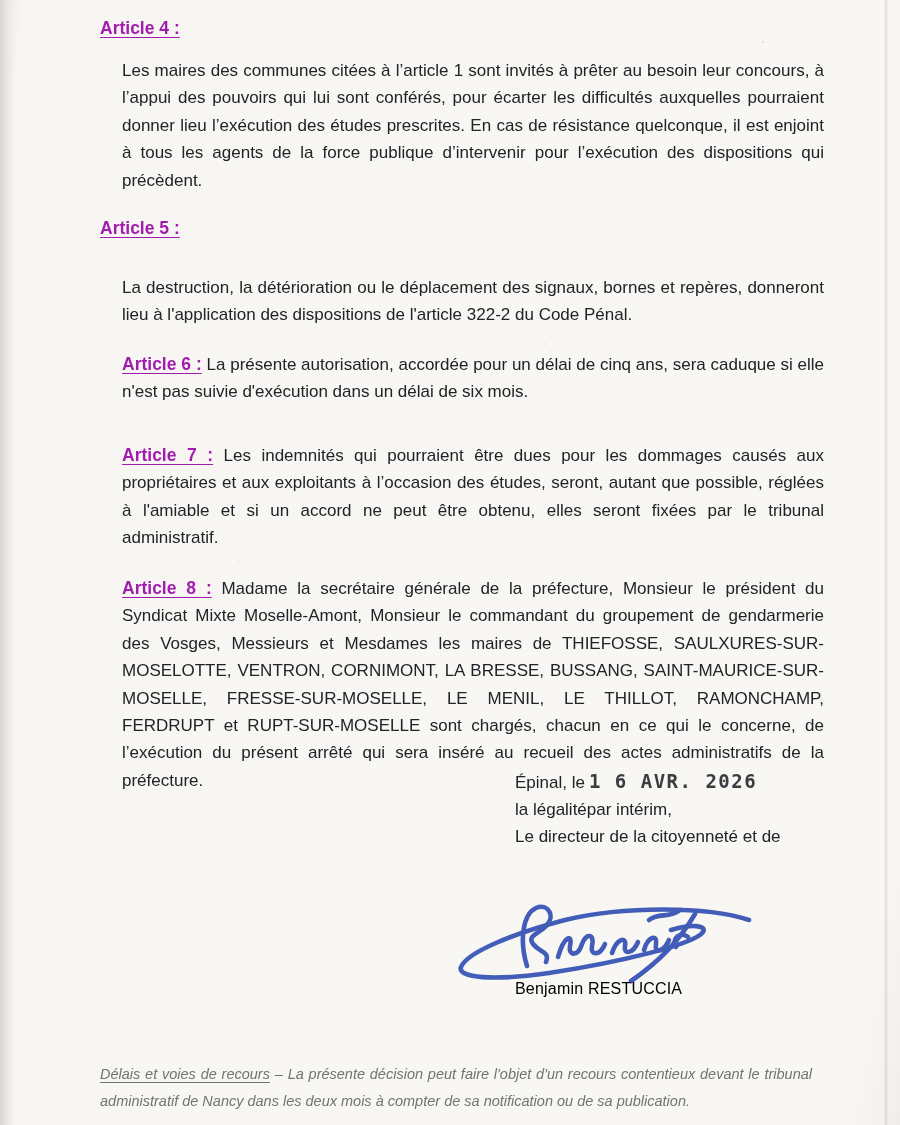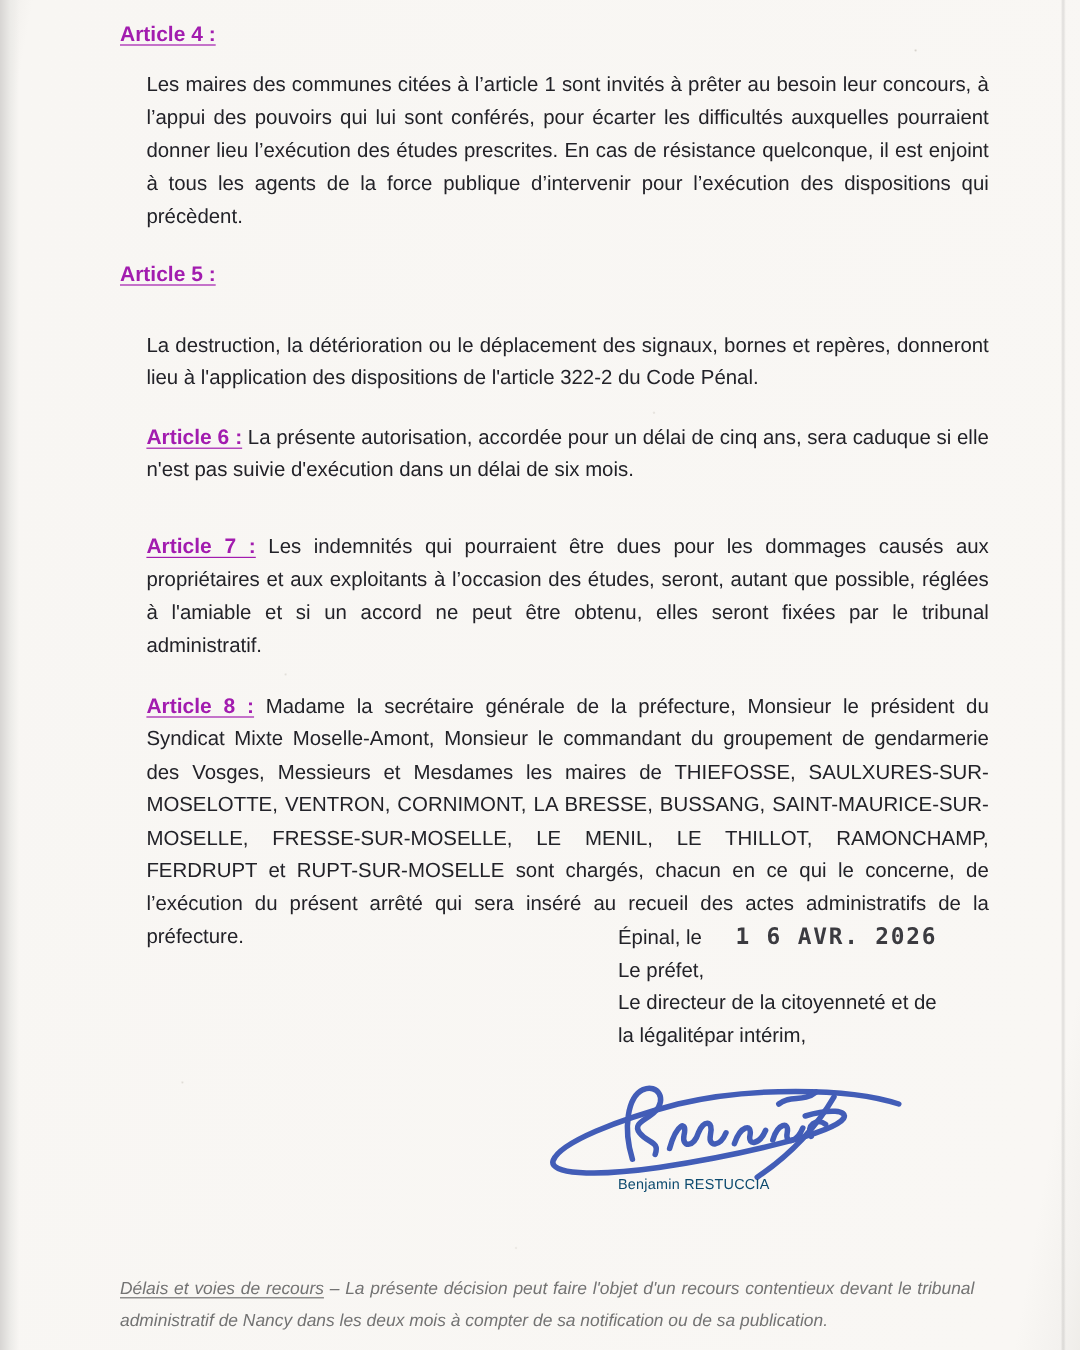--- a/index.html
+++ b/index.html
@@ -78,36 +78,36 @@
     line-height: 27px;
     color: #222228;
   }
   .date-line { white-space: nowrap; }
   .stamp {
     font-family: "DejaVu Sans Mono", monospace;
     font-weight: bold;
     font-size: 19px;
     letter-spacing: 1.5px;
     color: #3b3b40;
-    margin-left: 28px;
+    margin-left: 4px;
     white-space: pre;
   }
   .signature-wrap {
     position: absolute;
     left: 445px;
     top: 892px;
     width: 320px;
     height: 96px;
   }
   .signer-name {
     position: absolute;
     left: 515px;
     top: 980px;
-    font-size: 12px;
-    color: #0c4a6e;
+    font-size: 16px;
+    color: #000000;
     letter-spacing: .2px;
   }
   .footer-note {
     position: absolute;
     left: 100px;
     top: 1061px;
     width: 712px;
     font-style: italic;
     font-size: 14.5px;
     line-height: 27px;
@@ -154,23 +154,22 @@
   <div class="block body-text runin" style="top:575px;">
     <span class="article-heading">Article 8 :</span>
     <span class="article-body">Madame la secrétaire générale de la préfecture, Monsieur le président du Syndicat Mixte Moselle-Amont, Monsieur le commandant du groupement de gendarmerie des Vosges, Messieurs et Mesdames les maires de THIEFOSSE, SAULXURES-SUR-MOSELOTTE, VENTRON, CORNIMONT, LA BRESSE, BUSSANG, SAINT-MAURICE-SUR-MOSELLE, FRESSE-SUR-MOSELLE, LE MENIL, LE THILLOT, RAMONCHAMP, FERDRUPT et RUPT-SUR-MOSELLE sont chargés, chacun en ce qui le concerne, de l’exécution du présent arrêté qui sera inséré au recueil des actes administratifs de la préfecture.</span>
   </div>
 </section>
 
 <div class="date-block">
   <div class="date-line">
     <span>Épinal, le</span><span class="stamp">1 6 AVR. 2026</span>
   </div>
-  <div>Le préfet,</div>
+  <div>la légalitépar intérim,</div>
   <div>Le directeur de la citoyenneté et de</div>
-  <div>la légalitépar intérim,</div>
 </div>
 
 <div class="signature-wrap">
   <svg width="320" height="96" viewBox="0 0 320 96" fill="none" xmlns="http://www.w3.org/2000/svg">
     <g stroke="#3350b2" stroke-width="4.6" stroke-linecap="round" stroke-linejoin="round" opacity="0.92">
 
       <path d="M 304,28 C 262,14 178,14 120,28 C 70,41 22,60 16,75 C 12,86 48,89 104,81 C 176,70 250,52 258,40 C 262,33 246,32 226,38"></path>
 
       <path d="M 82,74 C 74,48 78,22 91,16 C 103,11 111,24 101,34 C 93,42 82,44 88,52 C 95,61 105,59 101,70"></path>
 

